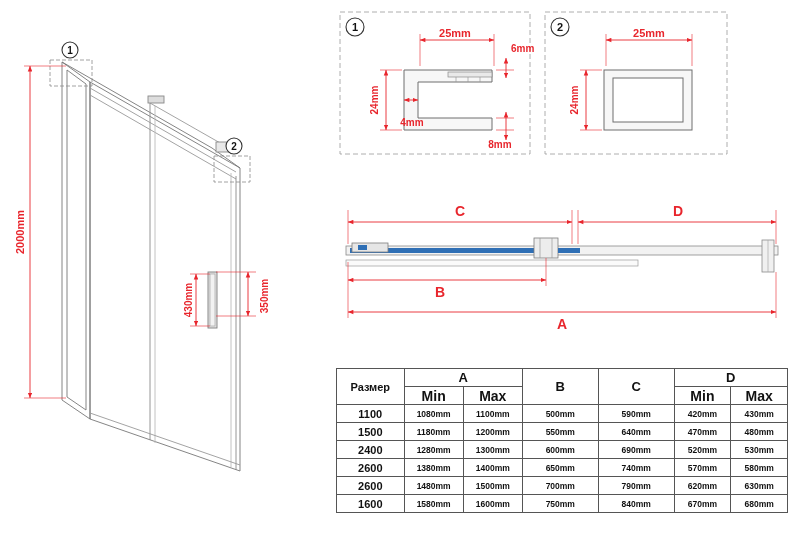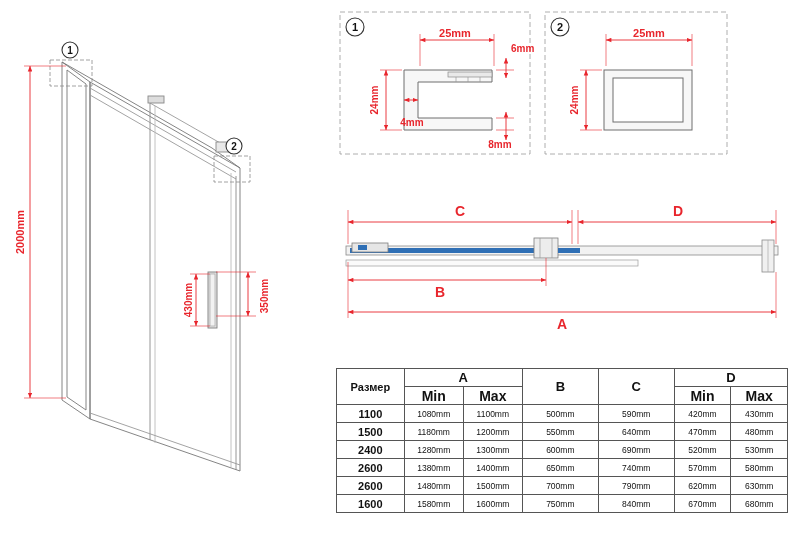--- a/index.html
+++ b/index.html
@@ -28,21 +28,21 @@
     vertical-align:middle;
     padding:0;
     height:17px;
     font-weight:normal;
   }
   .dim-table th{font-weight:bold;}
   .dim-table .hdr-letter{font-size:13px;font-weight:bold;}
   .dim-table .hdr-razmer{font-size:11px;font-weight:bold;}
   .dim-table .sub{font-size:14px;font-weight:bold;}
   .dim-table .rowlbl{font-weight:bold;font-size:11px;}
-  .dim-table td.val{font-size:8.5px;font-weight:normal;}
+  .dim-table td.val{font-size:8.5px;font-weight:bold;}
   .redtxt{fill:#e8262d;font-weight:bold;}
 </style>
 </head>
 <body>
 
 <div class="stage">
 
 <svg viewBox="0 0 800 552">
   <defs>
     <marker id="ar" markerWidth="7" markerHeight="7" refX="6" refY="2.5" orient="auto" markerUnits="strokeWidth">

